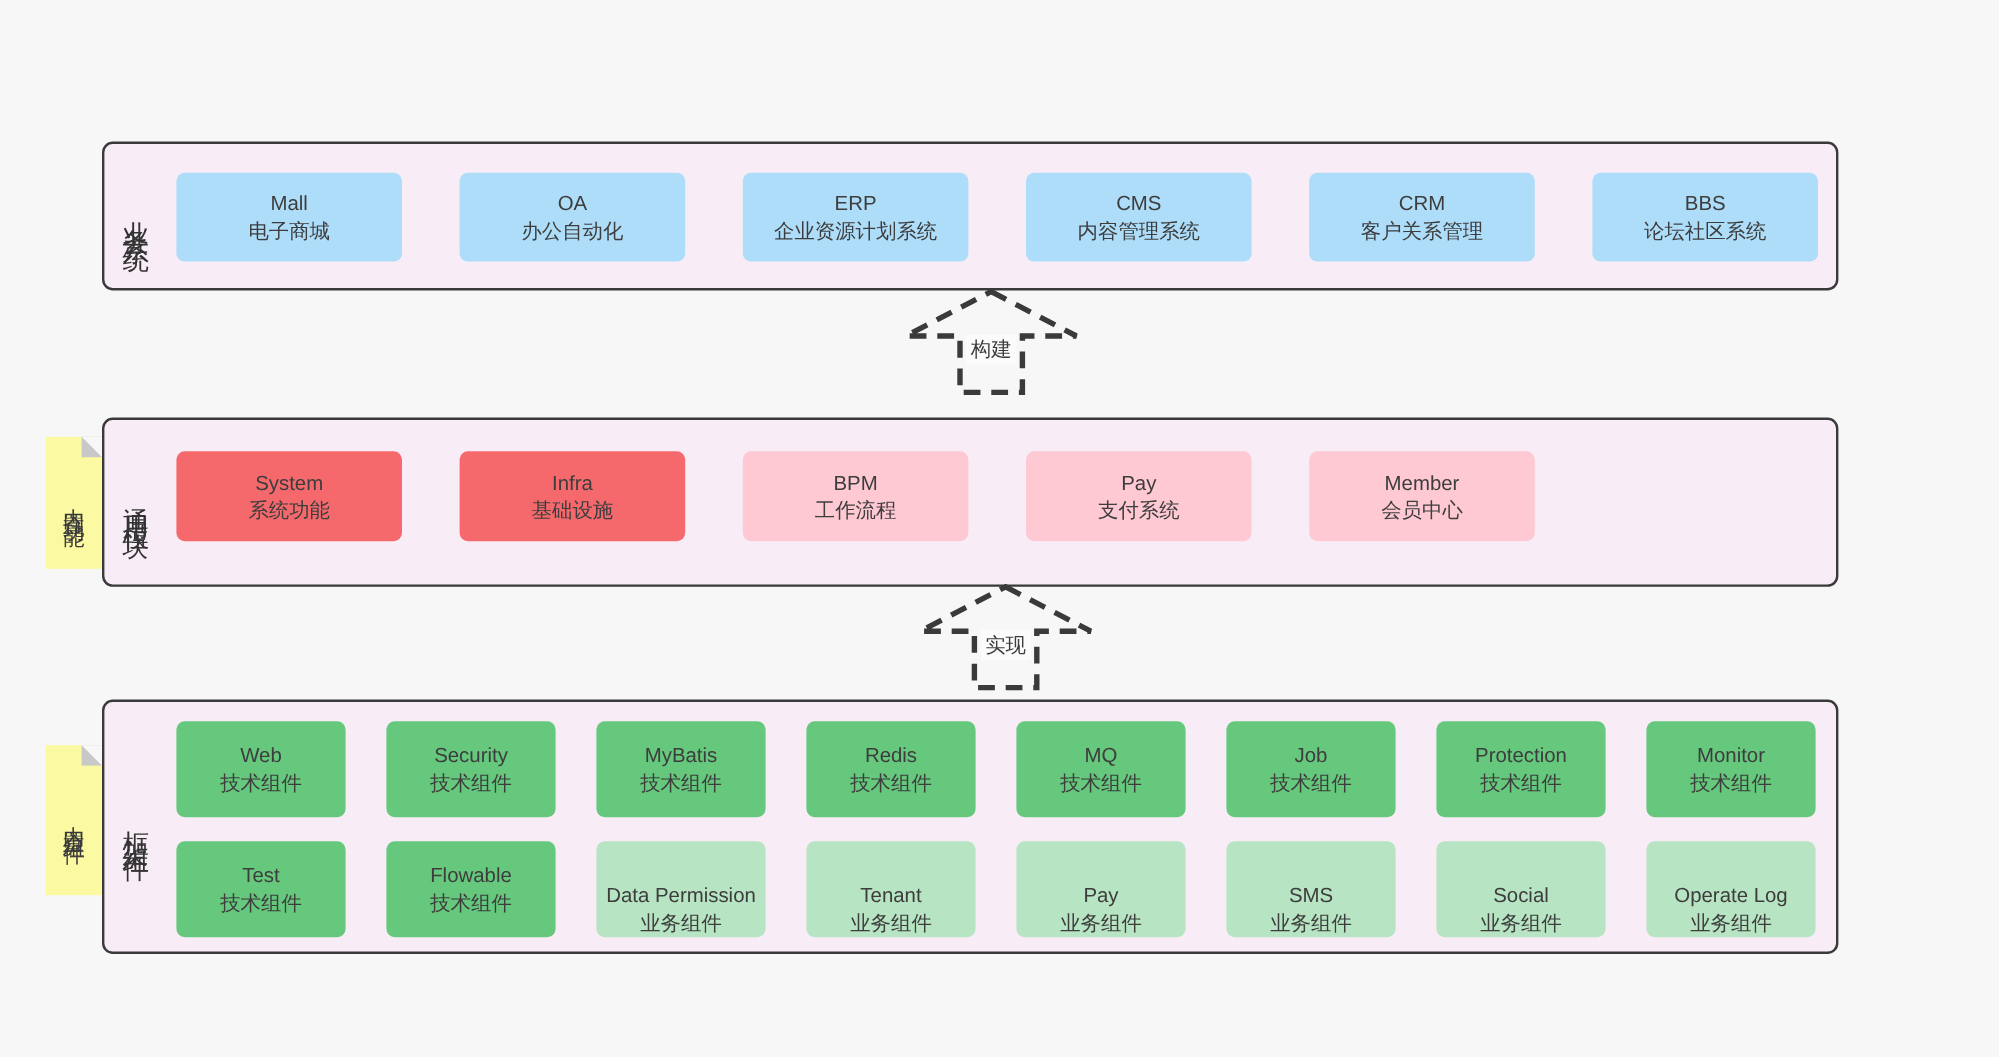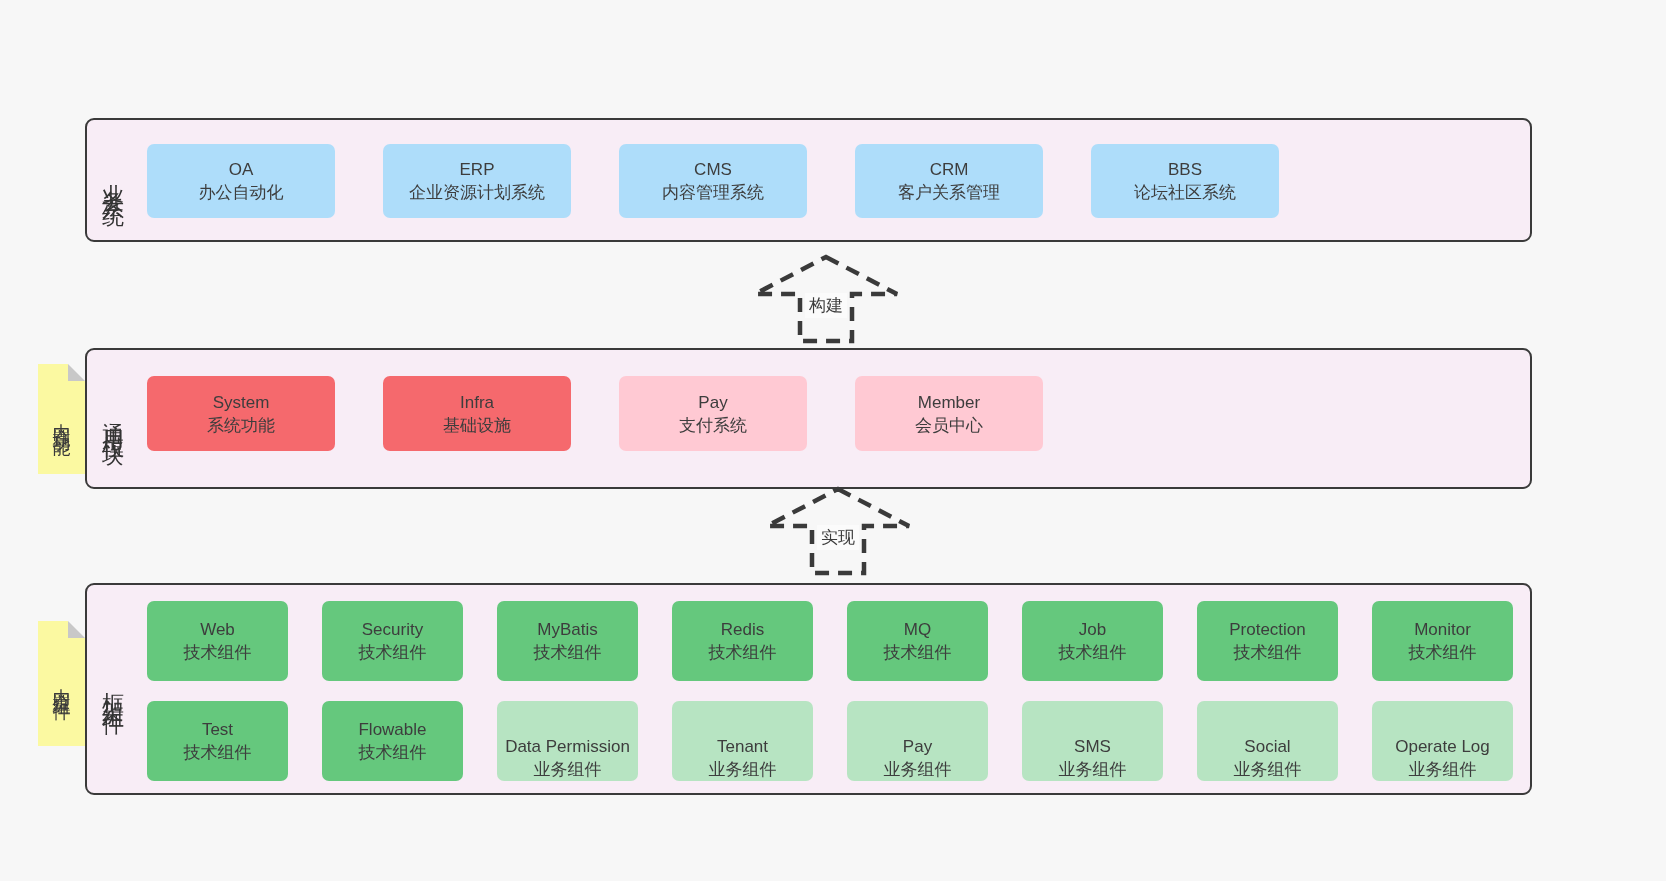--- a/index.html
+++ b/index.html
@@ -34,35 +34,39 @@
   .sticky{position:absolute;left:38px;width:47px;background:#fbf9a1;
           display:flex;align-items:center;justify-content:center;}
   .sticky-mid{top:364px;height:110px;}
   .sticky-bottom{top:621px;height:125px;}
   .sticky-text{writing-mode:vertical-lr;text-orientation:upright;font-size:18px;
           letter-spacing:5px;line-height:20px;color:#3a3a3a;}
   .fold{position:absolute;top:0;right:0;width:0;height:0;border-style:solid;
           border-width:0 17px 17px 0;
           border-color:transparent #f7f7f7 #c8c8c8 transparent;}
   .arrow{position:absolute;width:150px;height:90px;}
-  .arrow-1{left:751px;top:254px;}
+  .arrow-1{left:751px;top:240px;}
   .arrow-2{left:763px;top:486px;}
   .arrow svg{position:absolute;left:0;top:0;}
   .arrow-label{position:absolute;left:50%;top:39px;transform:translateX(-50%);
           background:#fbfbfb;font-size:17px;padding:1px 4px;color:#3d3d3d;white-space:nowrap;}
 </style>
 </head>
 <body>
 
 <div class="canvas">
 
   <section class="band band-top">
     <div class="band-label">业务系统</div>
     <div class="row row-wide r-top1">
       <div class="box wide blue">
+        <div>Mall</div>
+        <div>电子商城</div>
+      </div>
+      <div class="box wide blue">
         <div>OA</div>
         <div>办公自动化</div>
       </div>
       <div class="box wide blue">
         <div>ERP</div>
         <div>企业资源计划系统</div>
       </div>
       <div class="box wide blue">
         <div>CMS</div>
         <div>内容管理系统</div>
@@ -90,20 +94,24 @@
     <div class="row row-wide r-mid1">
       <div class="box wide-mid red">
         <div>System</div>
         <div>系统功能</div>
       </div>
       <div class="box wide-mid red">
         <div>Infra</div>
         <div>基础设施</div>
       </div>
       <div class="box wide-mid pink">
+        <div>BPM</div>
+        <div>工作流程</div>
+      </div>
+      <div class="box wide-mid pink">
         <div>Pay</div>
         <div>支付系统</div>
       </div>
       <div class="box wide-mid pink">
         <div>Member</div>
         <div>会员中心</div>
       </div>
     </div>
   </section>
   <div class="sticky sticky-mid">

